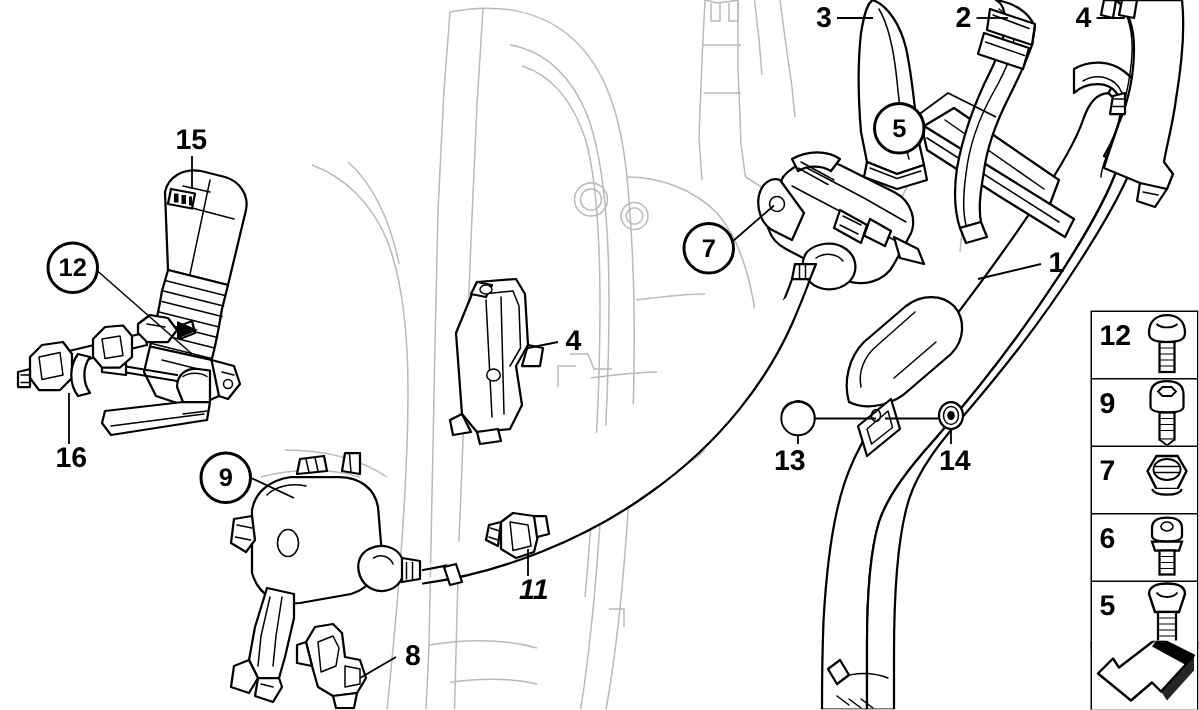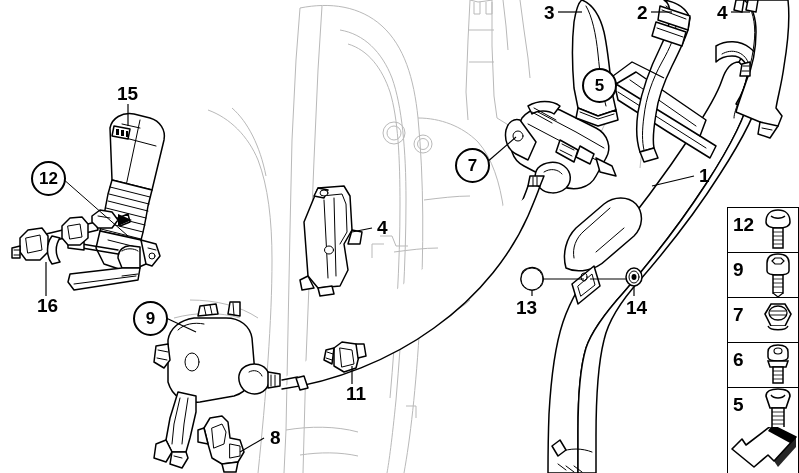--- a/index.html
+++ b/index.html
@@ -399,21 +399,21 @@
   <div class="lbl" style="left:637px;top:3px;">2</div>
   <div class="lbl" style="left:717px;top:3px;">4</div>
   <div class="lbl-c" style="left:582px;top:68px;">5</div>
   <div class="lbl" style="left:699px;top:166px;">1</div>
   <div class="lbl-c" style="left:455px;top:148px;">7</div>
   <div class="lbl" style="left:117px;top:84px;">15</div>
   <div class="lbl-c" style="left:31px;top:161px;">12</div>
   <div class="lbl" style="left:37px;top:296px;">16</div>
   <div class="lbl" style="left:377px;top:218px;">4</div>
   <div class="lbl-c" style="left:133px;top:301px;">9</div>
-  <div class="lbl" style="left:346px;top:384px;">11</div>
+  <div class="lbl" style="left:346px;top:384px;font-style:italic;">11</div>
   <div class="lbl" style="left:270px;top:428px;">8</div>
   <div class="lbl" style="left:516px;top:298px;">13</div>
   <div class="lbl" style="left:626px;top:298px;">14</div>
 
   <div class="legend">
 
     <div class="legend-row">
       <span class="legend-num">12</span>
       <span class="legend-art">
         <svg width="40" height="44" viewBox="0 0 40 44">

